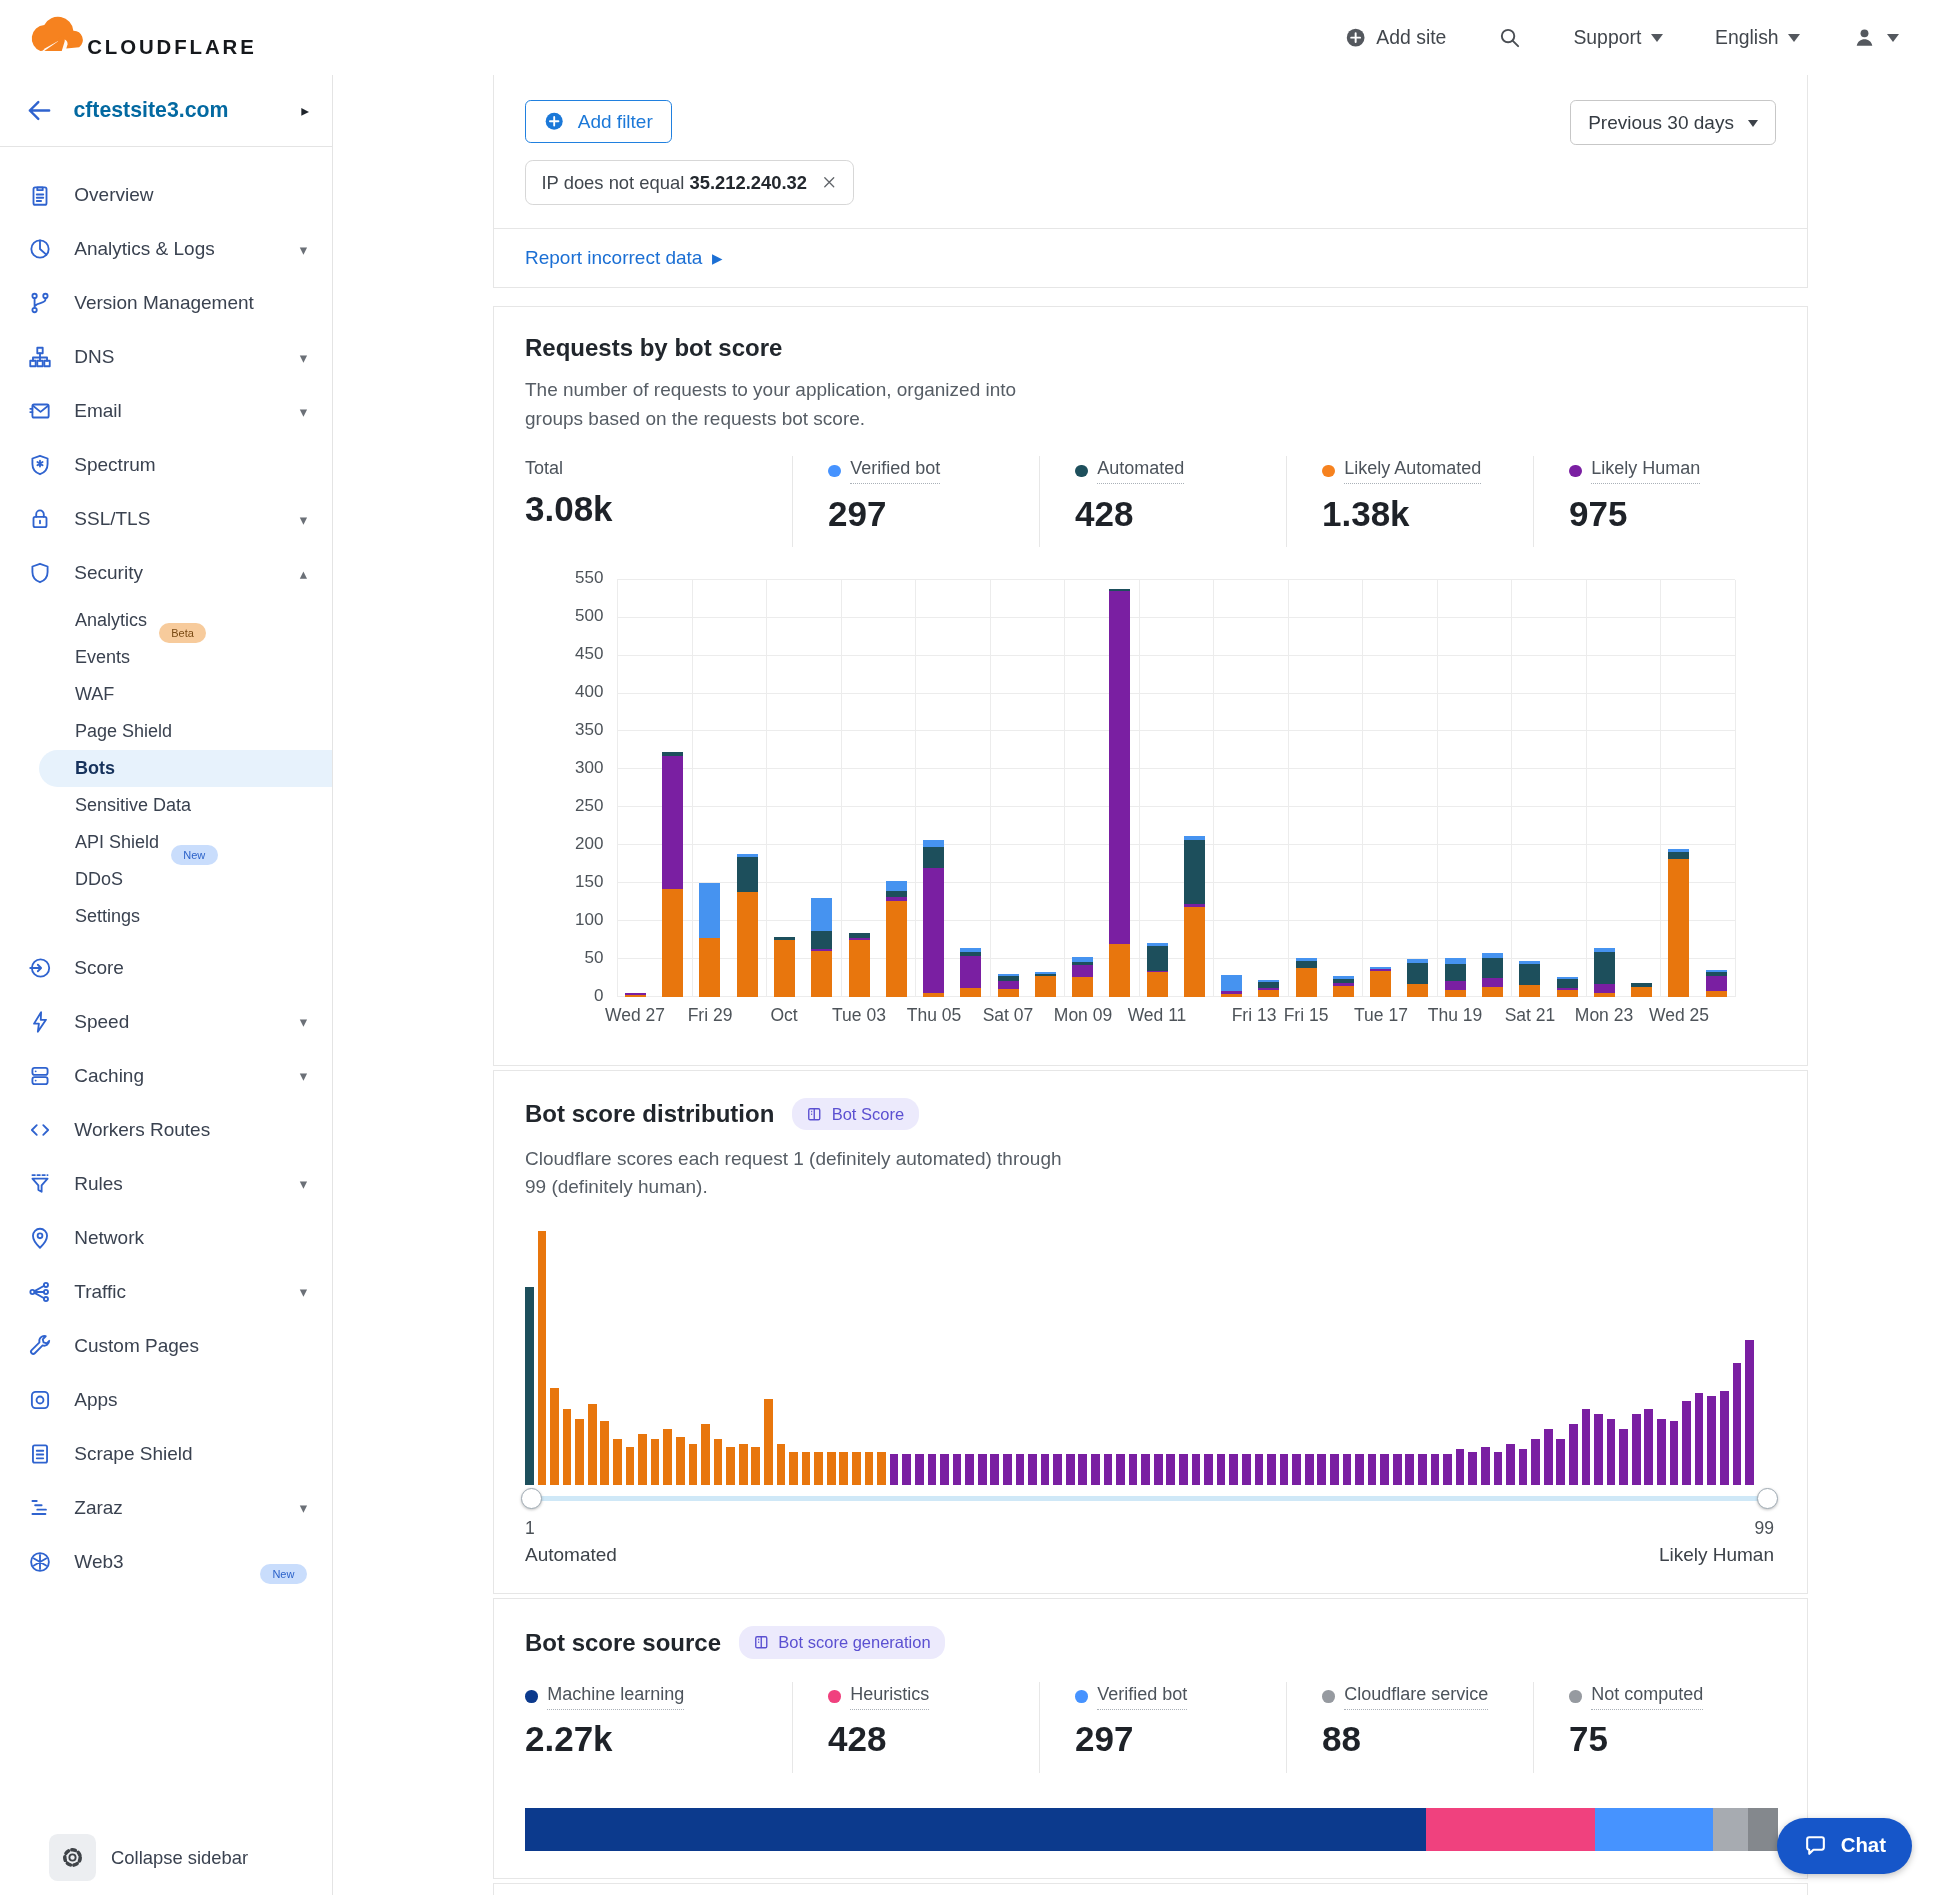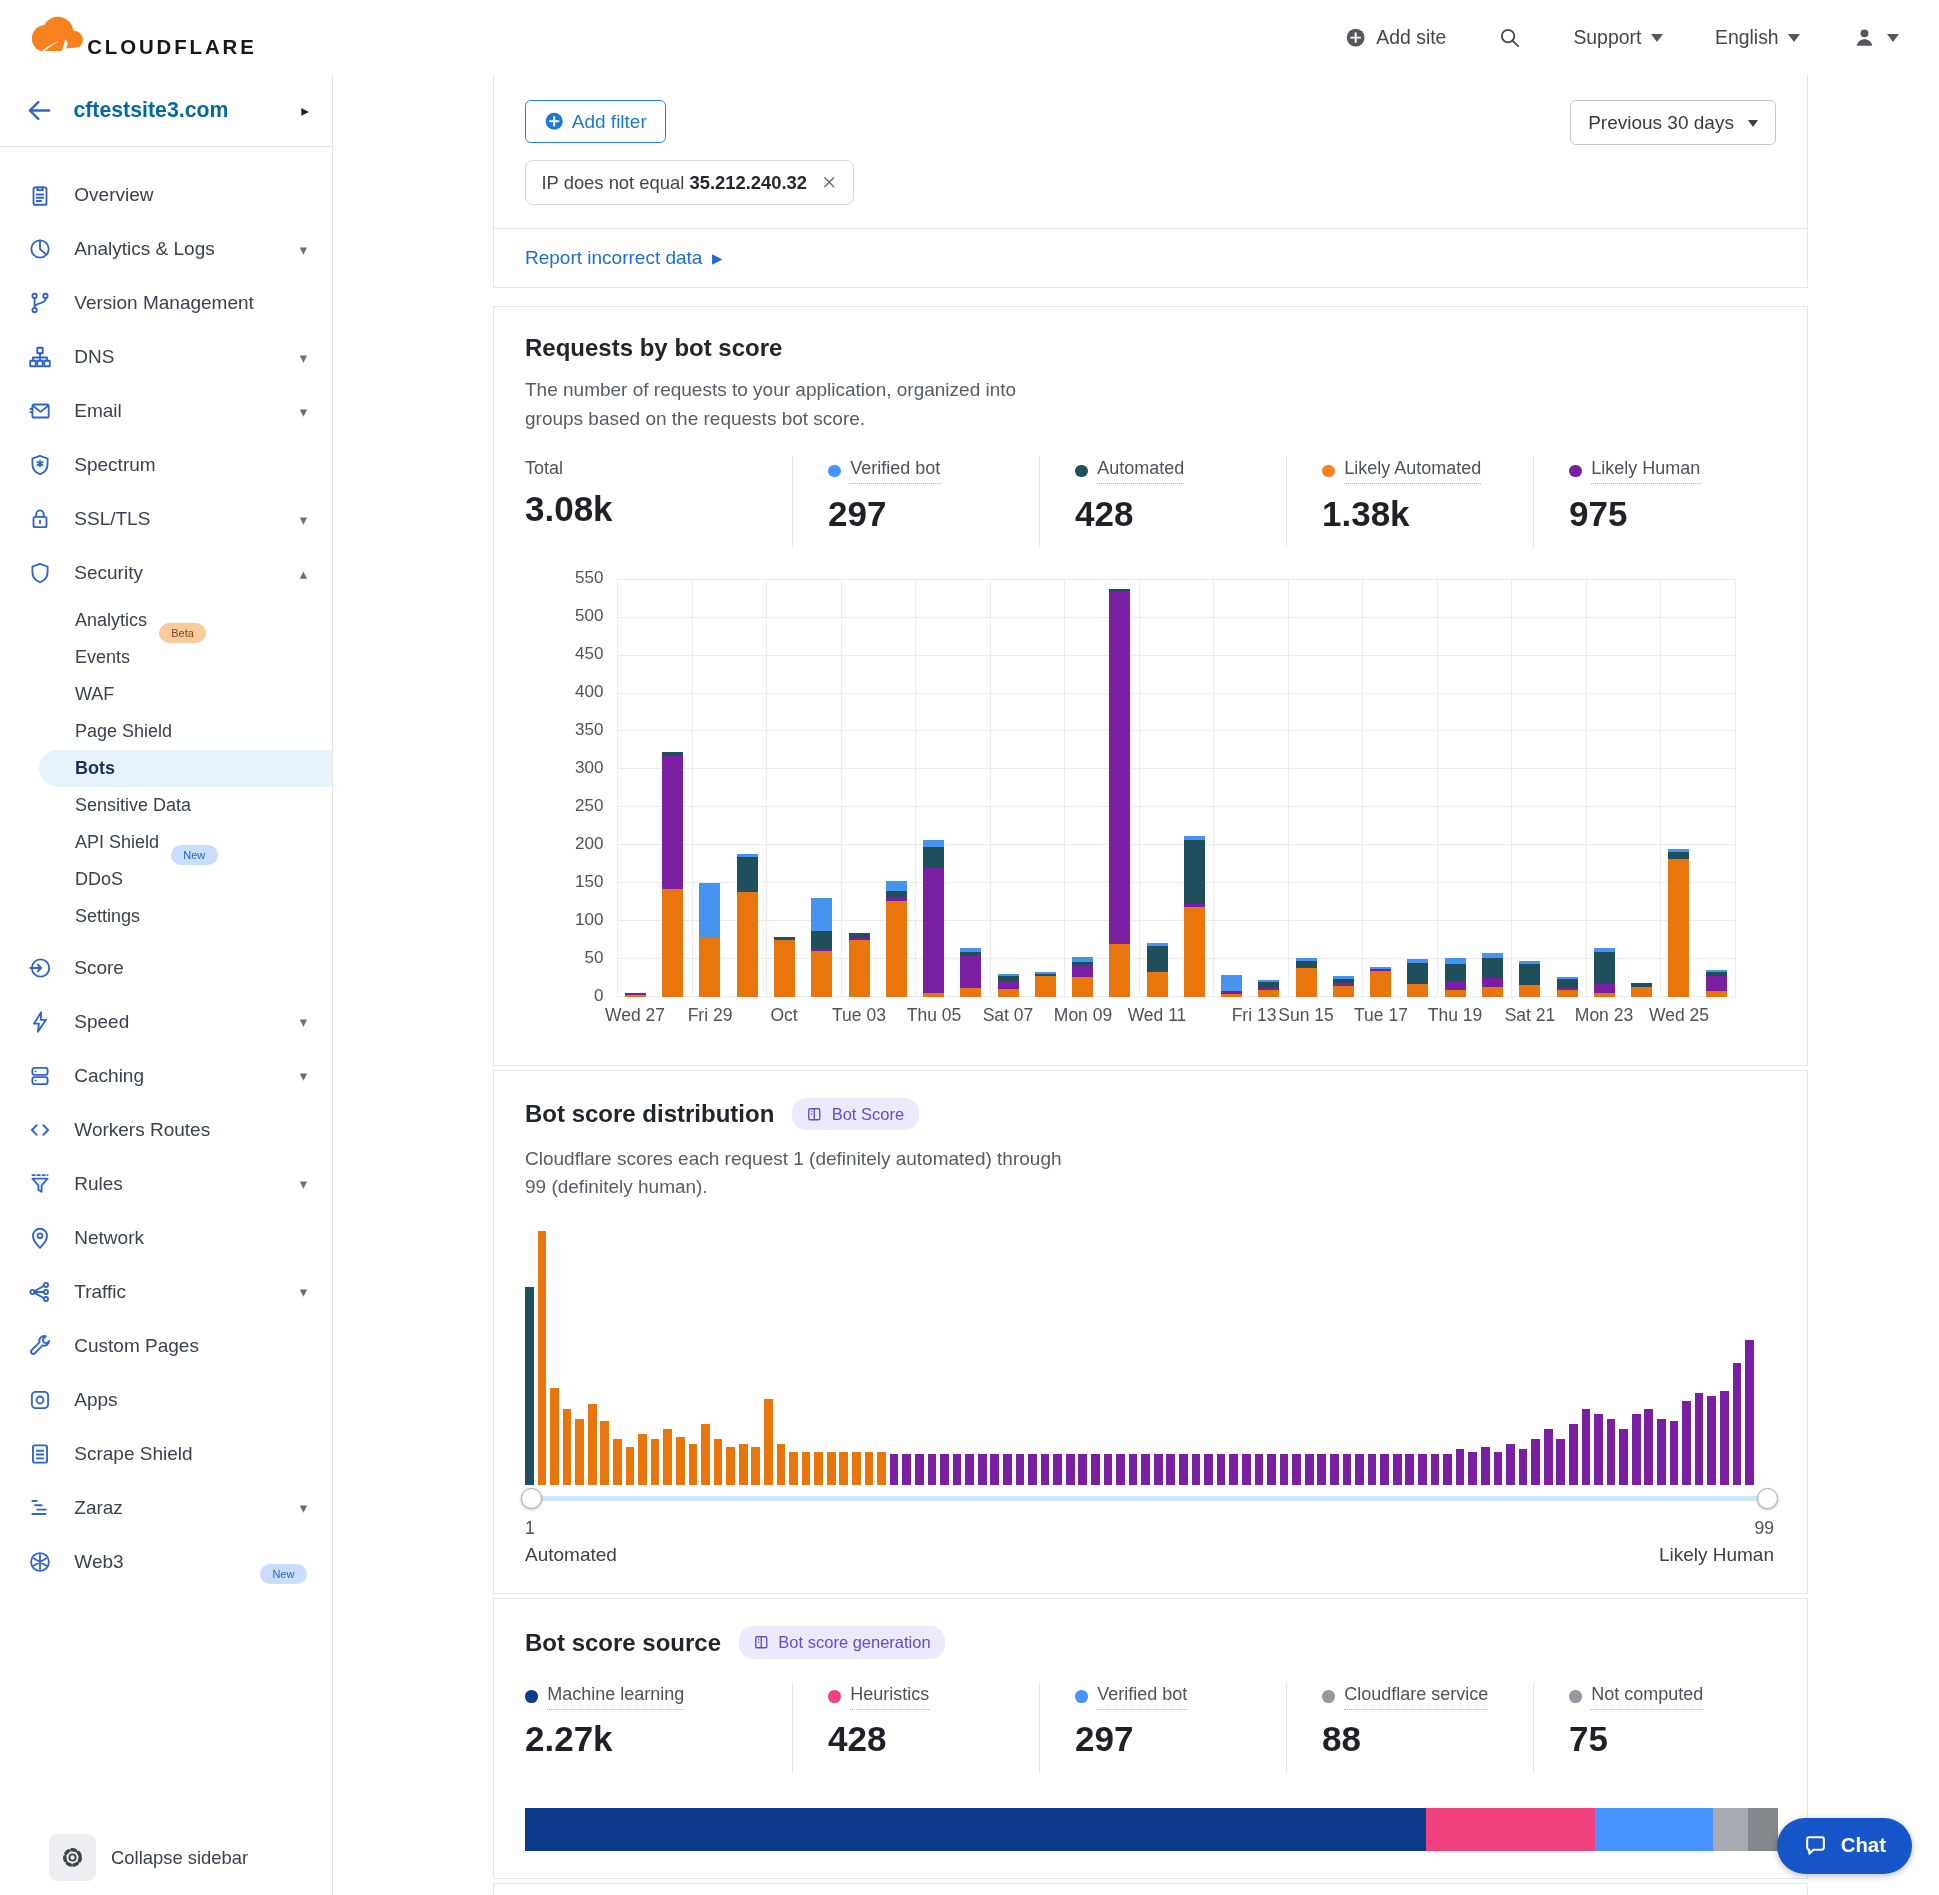--- a/index.html
+++ b/index.html
@@ -40,21 +40,21 @@
   .gear-tile { width:47px; height:47px; border-radius:8.7px; background:#eceef1; display:flex; align-items:center; justify-content:center; }
   .collapse-label { font-size:18.4px; color:#3a4250; }
 
   
   .card { width:1315px; background:#fff; border:1px solid #e6e6e6; }
   .card.first { border-top:none; }
   .pad { padding:27px 31px; }
 
   
   .filter-card { position:relative; padding:25px 31px 23px; }
-  .add-filter-btn { display:inline-flex; align-items:center; gap:7px; border:1px solid #2080df; color:#1b78d8;
+  .add-filter-btn { display:inline-flex; align-items:center; gap:13px; border:1px solid #2080df; color:#1b78d8;
     background:#fff; border-radius:5.8px; padding:9.7px 18.4px; font-size:19px; cursor:pointer; font-family:inherit; }
   .chip { margin-top:16.5px; display:inline-flex; align-items:center; gap:13.6px; border:1px solid #d7d7d7; border-radius:7.8px;
     padding:10.7px 15.5px; font-size:18.4px; color:#41474e; }
   .chip b { color:#23282e; }
   .chip-x { cursor:pointer; display:flex; }
   .range-btn { position:absolute; top:25px; right:31px; display:inline-flex; align-items:center; gap:13.6px; border:1px solid #c7c7c7;
     background:#fff; border-radius:5.8px; padding:10.7px 17.5px; font-size:19px; color:#363c43; cursor:pointer; font-family:inherit; }
   .range-btn .caret-down { border-top-color:#3c4249; border-left-width:5.8px; border-right-width:5.8px; border-top-width:7.8px; }
 
   .report-row { padding:18.4px 31px; border-top:none; }
@@ -697,21 +697,21 @@
         <div class="x-ticks" id="xticks">
             <span style="left: -40px;">Wed 27</span>
             <span style="left: 35px;">Fri 29</span>
             <span style="left: 109px;">Oct</span>
             <span style="left: 184px;">Tue 03</span>
             <span style="left: 259px;">Thu 05</span>
             <span style="left: 333px;">Sat 07</span>
             <span style="left: 408px;">Mon 09</span>
             <span style="left: 482px;">Wed 11</span>
             <span style="left: 579px;">Fri 13</span>
-            <span style="left: 631px;">Sun 15</span>
+            <span style="left: 631px;">Fri 15</span>
             <span style="left: 706px;">Tue 17</span>
             <span style="left: 780px;">Thu 19</span>
             <span style="left: 855px;">Sat 21</span>
             <span style="left: 929px;">Mon 23</span>
             <span style="left: 1004px;">Wed 25</span>
           </div>
         <div class="x-title"></div>
       </div>
     </div>
 

